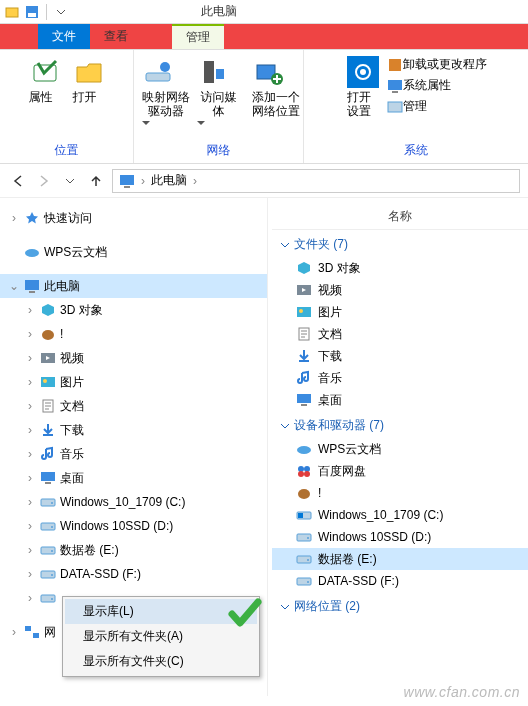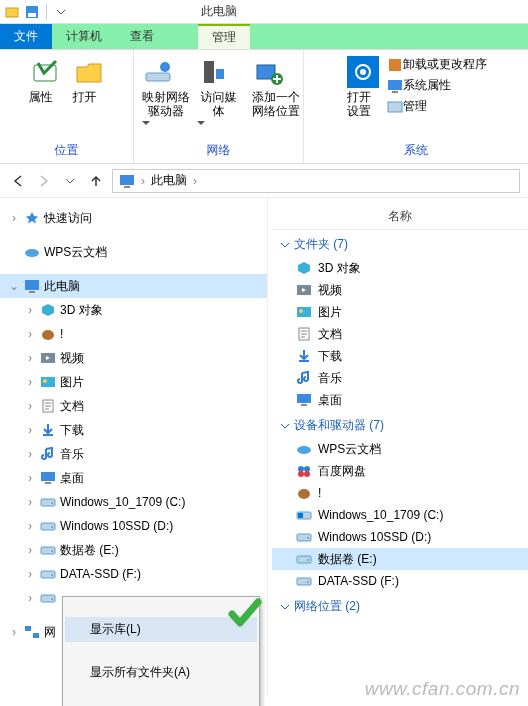--- a/index.html
+++ b/index.html
@@ -3,21 +3,21 @@
 <meta charset="utf-8">
 <style>
 * { margin:0; padding:0; box-sizing:border-box; font-family:"Microsoft YaHei","Segoe UI",sans-serif; font-size:12px; }
 body { width:528px; height:706px; background:#fff; overflow:hidden; position:relative; }
 .titlebar { height:24px; background:linear-gradient(#fff,#fff); display:flex; align-items:center; border-bottom:1px solid #ddd; }
 .titlebar .qat { display:flex; align-items:center; gap:4px; padding:0 4px; }
 .tb-ico { width:16px; height:16px; display:inline-flex; align-items:center; justify-content:center; }
 .titlebar .sep { width:1px; height:16px; background:#ccc; margin:0 2px; }
 .ctx-tab { background:#7fba00; color:#fff; padding:4px 14px; height:24px; display:flex; align-items:center; }
 .ctx-title { padding:0 18px; color:#333; }
-.tabs { height:26px; display:flex; align-items:stretch; background:#86efac; border-bottom:1px solid #ddd; }
+.tabs { height:26px; display:flex; align-items:stretch; background:#ef4444; border-bottom:1px solid #ddd;padding-left:38px; }
 .tab { padding:0 14px; display:flex; align-items:center; color:#333; }
 .tab.file { background:#0078d7; color:#fff; }
 .ctx-sub { background:#f3f9e8; border-top:2px solid #7fba00; }
 .ribbon { height:114px; background:#fff; border-bottom:1px solid #ddd; display:flex; }
 .rgroup { border-right:1px solid #e5e5e5; padding:4px 6px 0; display:flex; flex-direction:column; align-items:center; }
 .rbtns { display:flex; gap:8px; align-items:flex-start; justify-content:center; flex:1; }
 .rbtn { display:flex; flex-direction:column; align-items:flex-start; gap:2px; padding:2px; min-width:34px; text-align:center; line-height:1.2; }
 .rbtn .ico { width:32px; height:32px; display:flex; align-items:center; justify-content:center; }
 .rgroup-label { color:#1d4ed8; padding:3px 0 4px; }
 .smalllist { display:flex; flex-direction:column; gap:4px; padding-top:2px; }
@@ -34,24 +34,24 @@
 .nrow .nico { width:16px; height:16px; display:inline-flex; align-items:center; justify-content:center; }
 .nrow.depth1 { padding-left:8px; }
 .nrow.depth2 { padding-left:24px; }
 .mainpane { flex:1; padding:6px 0 0 4px; overflow:hidden;text-align:center; }
 .colhdr { color:#444; padding:4px 10px; border-bottom:1px solid #eee; }
 .grp { color:#1a5fb4; padding:6px 4px 4px 8px; display:flex; align-items:center; gap:4px; }
 .item { display:flex; align-items:center; gap:6px; padding:2px 4px 2px 24px; height:22px; }
 .item.sel { background:#cde8ff; }
 .item .iico { width:16px; height:16px; display:inline-flex; align-items:center; justify-content:center; }
 .ctxmenu { position:absolute; left:62px; top:596px; width:198px; background:#f5f5f5; border:1px solid #aaa; box-shadow:2px 2px 4px rgba(0,0,0,.25); padding:2px; z-index:10; }
-.ctxmenu .mi { padding:4px 25px;margin-top:18px; }
+.ctxmenu .mi { padding:4px 18px; }
 .ctxmenu .mi.hover { background:#d8e6f3; }
 .checkmark { position:absolute; left:228px; top:598px; z-index:11; }
-.watermark { position:absolute; right:8px; bottom:6px; color:#bbb; font-style:italic; font-size:19px; letter-spacing:.5px; }
+.watermark { position:absolute; right:8px; bottom:6px; color:#bbb; font-style:italic; font-size:14px; letter-spacing:.5px; }
 svg { display:block; }
 </style>
 </head>
 <body>
 
 <div class="titlebar">
   <div class="qat">
     <span class="tb-ico">
         <svg width="16" height="16">
           <rect x="2" y="4" width="12" height="9" fill="#ffcf48" stroke="#c99b1f"></rect>
@@ -69,21 +69,20 @@
           <path d="M1 3l4 4 4-4" stroke="#555" fill="none"></path>
         </svg>
       </span>
   </div>
   <div style="flex:0 0 110px"></div>
   <div class="ctx-title">此电脑</div>
 </div>
 
 <div class="tabs">
   <div class="tab file">文件</div>
-  <div class="tab">计算机</div>
   <div class="tab">查看</div>
   <div style="width:30px"></div>
   <div class="tab ctx-sub">管理</div>
 </div>
 
 <div class="ribbon">
   <div class="rgroup" style="width:134px">
     <div class="rbtns">
       <div class="rbtn">
         <span class="ico">

